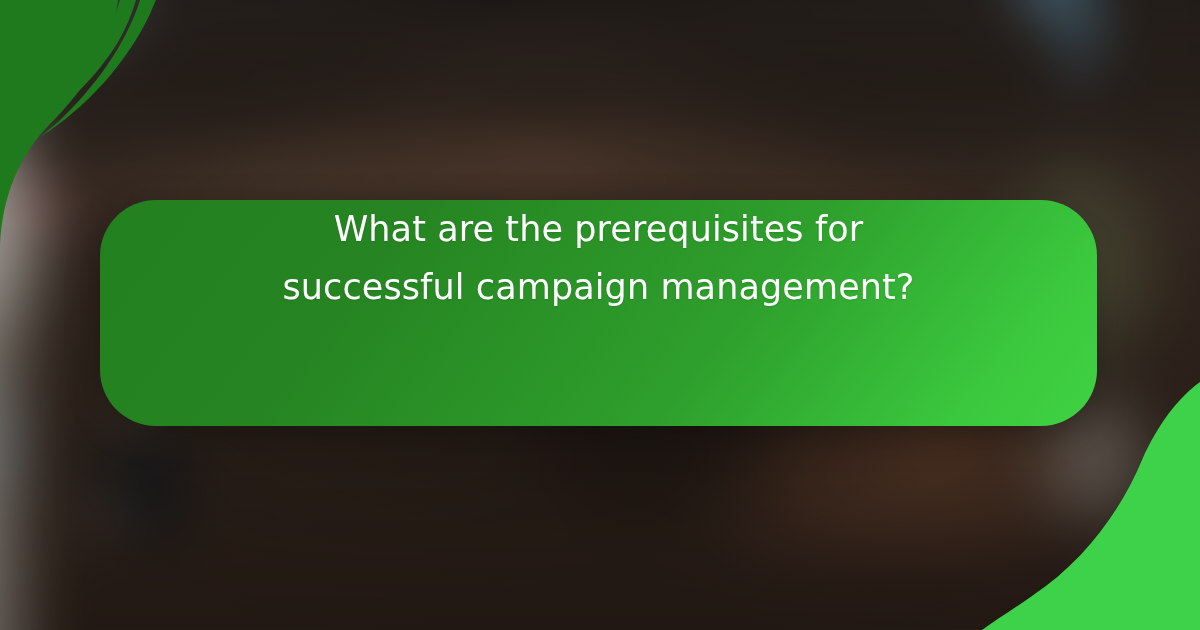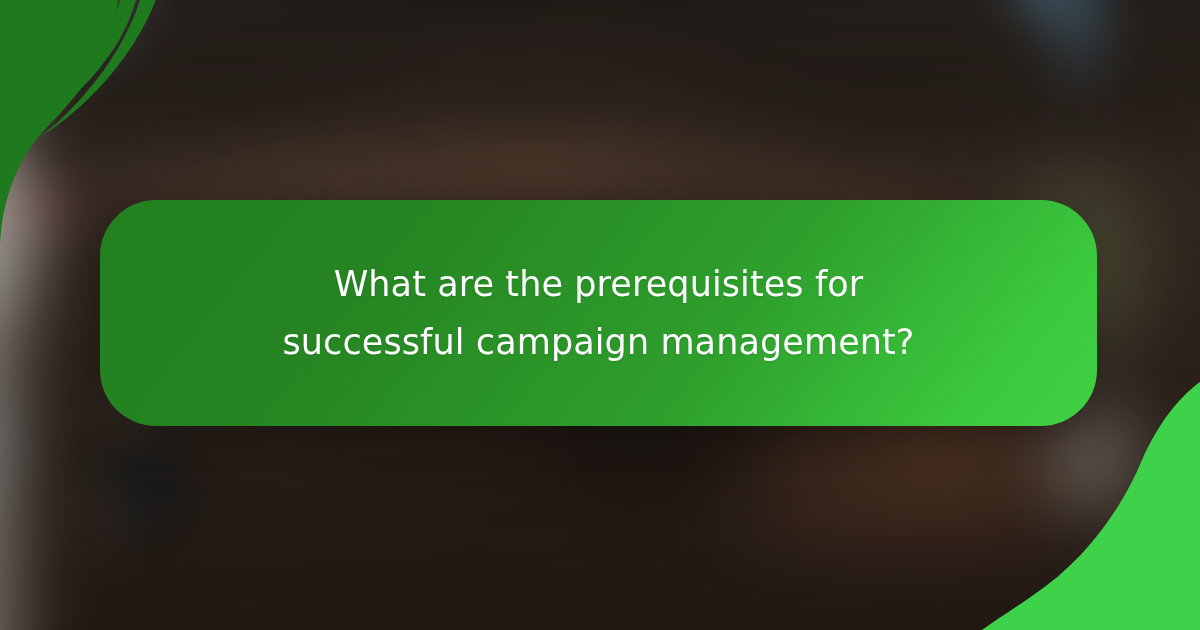--- a/index.html
+++ b/index.html
@@ -83,21 +83,21 @@
   
   .question-card {
     position:absolute;
     left:100px;
     top:200px;
     width:997px;
     height:226px;
     border-radius:56px;
     background:linear-gradient(128deg, #22801f 0%, #268522 28%, #2e9f2c 62%, #3bc83e 88%, #40d243 100%);
     display:flex;
-    align-items:center;
+    align-items:flex-start;
     justify-content:center;
     box-shadow:0 10px 34px rgba(0,0,0,0.26);
   }
 
   .question-text {
     color:#ffffff;
     font-family:"DejaVu Sans", sans-serif;
     font-size:35px;
     font-weight:400;
     line-height:58px;

